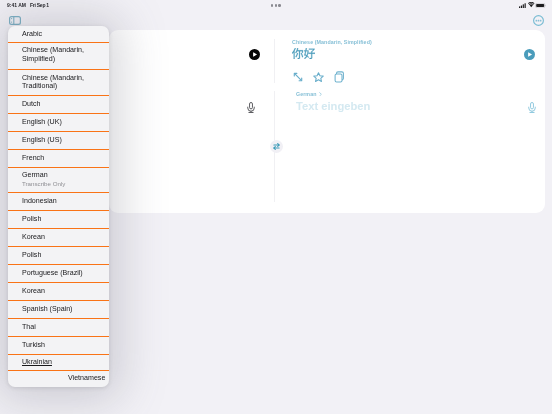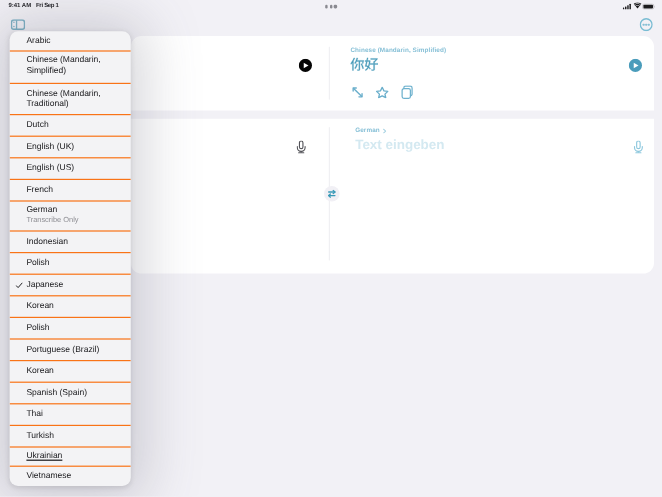--- a/index.html
+++ b/index.html
@@ -19,41 +19,41 @@
   .handle { position:absolute; left:271px; top:4px; display:flex; gap:1.2px;}
   .handle span { width:2.4px; height:3px; border-radius:1.2px; background:#8a8a91; display:block;}
 
   
   .sidebar-btn { position:absolute; left:9px; top:16px; width:12px; height:9px;}
   .more-btn { position:absolute; left:533px; top:15px; width:11px; height:11px;}
 
   
   .card { position:absolute; background:#ffffff; }
   .card-top { left:109px; top:30px; width:436px; height:62px; border-radius:9px 9px 0 0; }
-  .card-bottom { left:109px; top:99px; width:436px; height:129px; border-radius:0 0 9px 9px; }
+  .card-bottom { left:109px; top:84px; width:436px; height:129px; border-radius:0 0 9px 9px; }
 
   .vdiv { position:absolute; width:1px; background:#f0f0f3; }
 
   .lang-label { position:absolute; font-size:5.3px; font-weight:bold; color:#85bfd6; letter-spacing:0.08px; white-space:nowrap;}
   .nihao { position:absolute; }
   .placeholder-text { position:absolute; font-size:11.2px; font-weight:bold; color:#d4e9f1; white-space:nowrap;}
 
   
   .menu {
     position:absolute; left:8px; top:26px; width:101px;
     background:#f3f3f5;
     border-radius:7px;
     box-shadow:0 2px 46px 12px rgba(96,96,112,0.26), 0 1px 4px rgba(60,60,70,0.16);
     overflow:hidden;
   }
   .menu-item { position:relative; height:18px; padding:0 6px 0 14px; color:#18181b;
                font-size:7.1px; display:flex; flex-direction:column; justify-content:center; padding-bottom:1.5px;
                border-bottom:1px solid #f97316; }
   .menu-item:first-child { height:17px; padding-bottom:0;}
-  .menu-item:last-child { height:16px; border-bottom:none; }
+  .menu-item:last-child { height:16px; border-bottom:none;margin-left:46px; }
   .menu-item:nth-last-child(2) { height:16px;text-decoration:underline; }
   .menu-item.two { height:27px; line-height:9.5px; }
   .menu-item.two2 { height:26px; }
   .menu-item.sub2 { height:25px; }
   .menu-sub { display:block; color:#8e8e93; font-size:6.2px; line-height:8px; margin-top:1px;}
   .check { position:absolute; left:5px; top:6px; width:6px; height:6px;}
 </style>
 </head>
 <body>
 
@@ -218,26 +218,20 @@
         <span>German</span>
         <span class="menu-sub">Transcribe Only</span>
       </div>
       <div class="menu-item">
         <span>Indonesian</span>
       </div>
       <div class="menu-item">
         <span>Polish</span>
       </div>
       <div class="menu-item">
-        <svg class="check" viewBox="0 0 8 8">
-          <path d="M0.7 4.1 L2.8 6.2 L7.2 1.2" fill="none" stroke="#111114" stroke-width="1.05" stroke-linecap="round" stroke-linejoin="round"></path>
-        </svg>
-        <span>Japanese</span>
-      </div>
-      <div class="menu-item">
         <span>Korean</span>
       </div>
       <div class="menu-item">
         <span>Polish</span>
       </div>
       <div class="menu-item">
         <span>Portuguese (Brazil)</span>
       </div>
       <div class="menu-item">
         <span>Korean</span>

